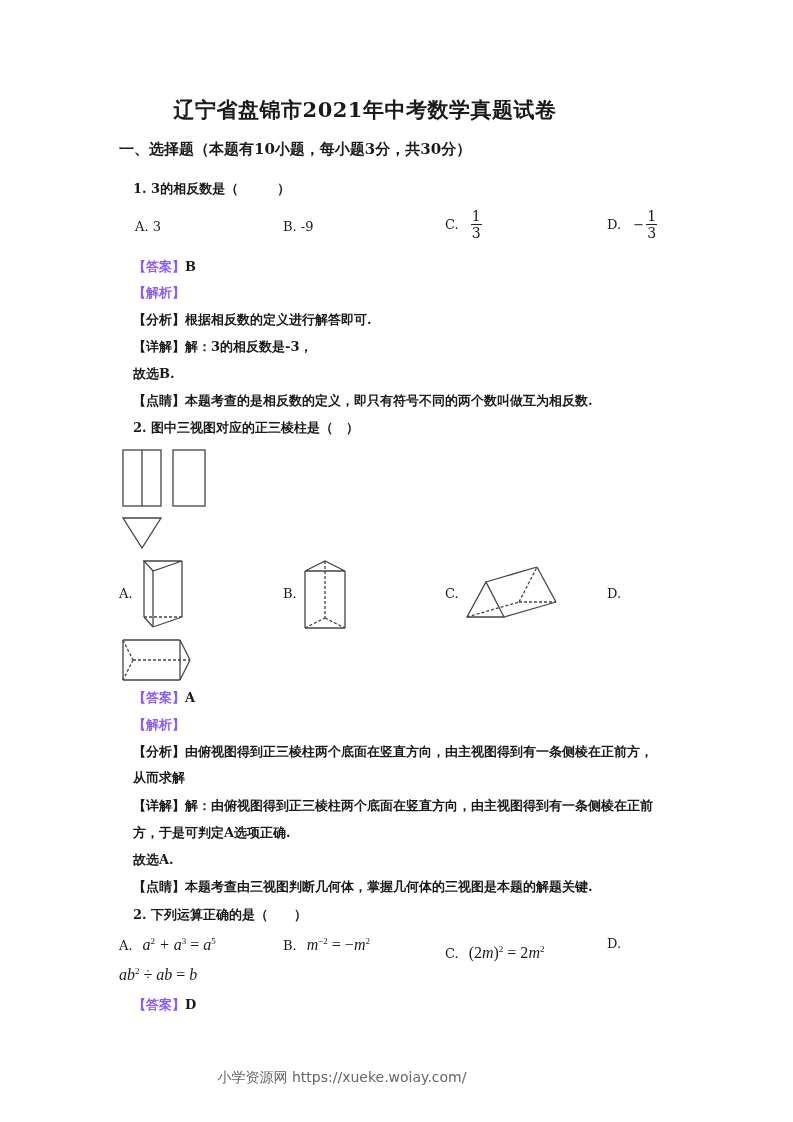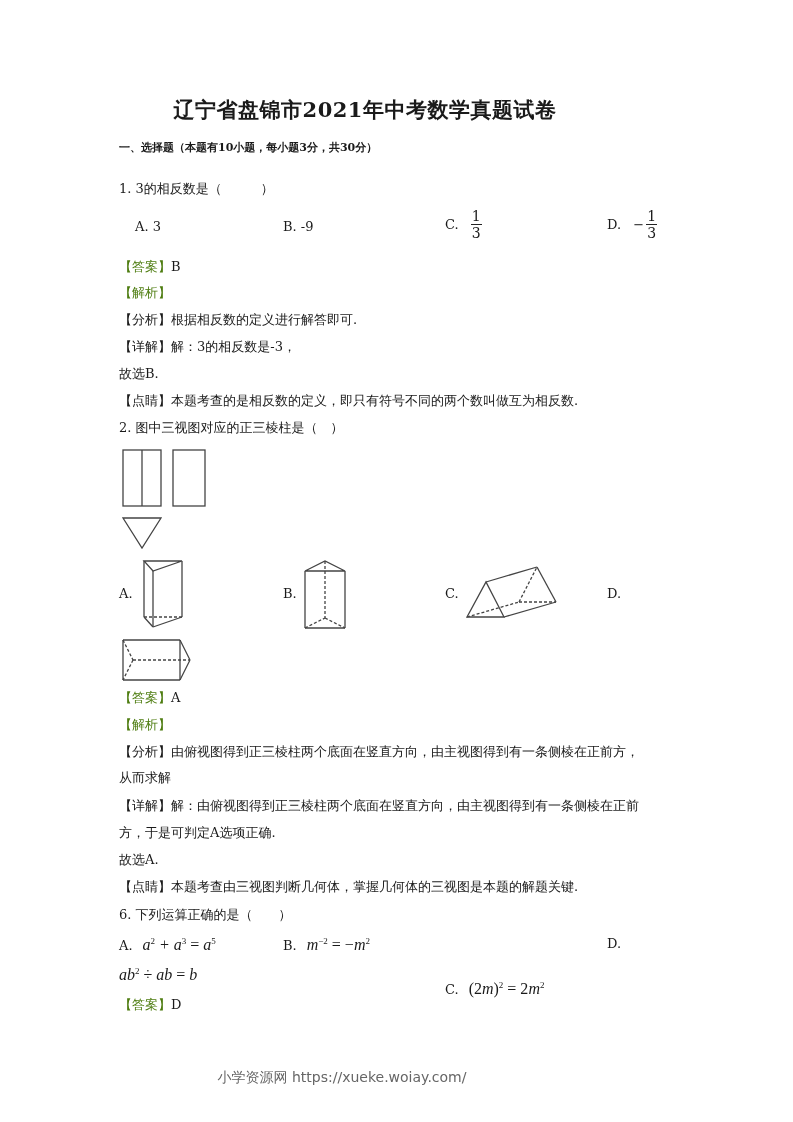--- a/index.html
+++ b/index.html
@@ -1,22 +1,22 @@
 <!DOCTYPE html>
 <html><head>
 <meta charset="utf-8">
 <style>
   html, body { margin:0; padding:0; background:#ffffff; }
   body { width:793px; height:1122px; position:relative; overflow:hidden;
          font-family:"DejaVu Serif","Liberation Serif",serif; color:#1a1a1a; }
   .abs { position:absolute; }
   .title { left:0; width:730px; top:96px; text-align:center; font-size:21px; font-weight:bold; letter-spacing:0.5px; }
-  .section { left:119px; top:140px; font-size:11px; font-weight:bold; }
-  .line { left:119px; font-size:13px; white-space:nowrap; line-height:18px; }
-  .blue { color:#4d7c0f; }
+  .section { left:119px; top:140px; font-size:15px; font-weight:bold; }
+  .line { left:133px; font-size:13px; white-space:nowrap; line-height:18px;font-weight:bold; }
+  .blue { color:#8b5cf6; }
   .opt { font-size:13px; white-space:nowrap; }
   .frac { display:inline-block; vertical-align:middle; text-align:center; font-size:14px; line-height:16px; margin-left:8px; }
   .frac .num { display:block; border-bottom:1px solid #222; padding:0 1px; }
   .frac .den { display:block; }
   .math { font-family:"Liberation Serif","DejaVu Serif",serif; font-style:italic; font-size:16px; margin-left:10px; }
   .math .up { font-style:normal; }
   sup { font-size:9px; font-style:normal; }
   .footer { left:0; width:684px; top:1069px; text-align:center; font-family:"DejaVu Sans","Liberation Sans",sans-serif; font-size:14px; color:#666666; }
   svg { position:absolute; }
   svg line, svg polygon, svg rect, svg polyline { stroke:#444; stroke-width:1.3; fill:none; }
@@ -104,28 +104,28 @@
 
 <div class="abs line" style="top:689px"><span class="blue">【答案】</span><span>A</span></div>
 <div class="abs line blue" style="top:716px">【解析】</div>
 <div class="abs line" style="top:743px">【分析】由俯视图得到正三棱柱两个底面在竖直方向，由主视图得到有一条侧棱在正前方，</div>
 <div class="abs line" style="top:769px">从而求解</div>
 <div class="abs line" style="top:797px">【详解】解：由俯视图得到正三棱柱两个底面在竖直方向，由主视图得到有一条侧棱在正前</div>
 <div class="abs line" style="top:824px">方，于是可判定A选项正确.</div>
 <div class="abs line" style="top:851px">故选A.</div>
 <div class="abs line" style="top:878px">【点睛】本题考查由三视图判断几何体，掌握几何体的三视图是本题的解题关键.</div>
 
-<div class="abs line" style="top:906px">6. 下列运算正确的是（　　）</div>
+<div class="abs line" style="top:906px">2. 下列运算正确的是（　　）</div>
 <div class="abs opt" style="left:119px;top:936px">
   <span>A.</span><span class="math">a<sup>2</sup> + a<sup>3</sup> <span class="up">=</span> a<sup>5</sup></span>
 </div>
 <div class="abs opt" style="left:283px;top:936px">
   <span>B.</span><span class="math">m<sup>−2</sup> <span class="up">= −</span>m<sup>2</sup></span>
 </div>
-<div class="abs opt" style="left:445px;top:980px">
+<div class="abs opt" style="left:445px;top:944px">
   <span>C.</span><span class="math"><span class="up">(2</span>m<span class="up">)</span><sup>2</sup> <span class="up">= 2</span>m<sup>2</sup></span>
 </div>
 <div class="abs opt" style="left:607px;top:936px">D.</div>
 <div class="abs opt" style="left:119px;top:966px">
   <span class="math" style="margin-left:0">ab<sup>2</sup> <span class="up">÷</span> ab <span class="up">=</span> b</span>
 </div>
 <div class="abs line" style="top:996px"><span class="blue">【答案】</span><span>D</span></div>
 
 <div class="abs footer">小学资源网 https://xueke.woiay.com/</div>
 

